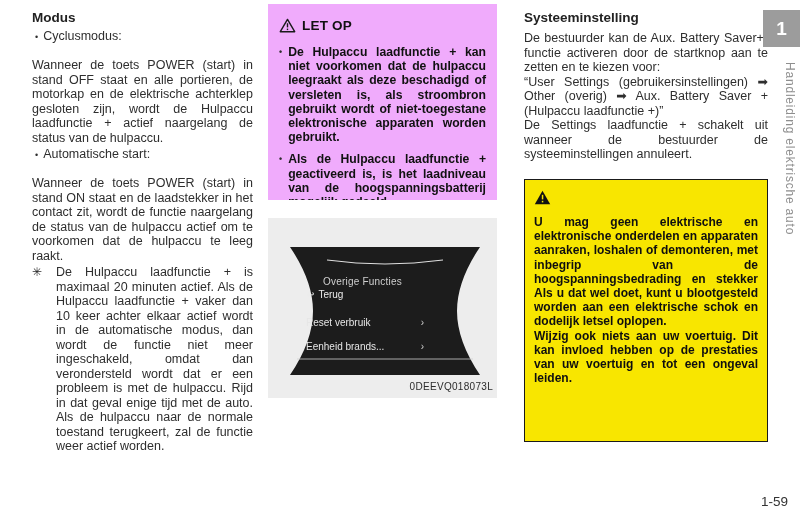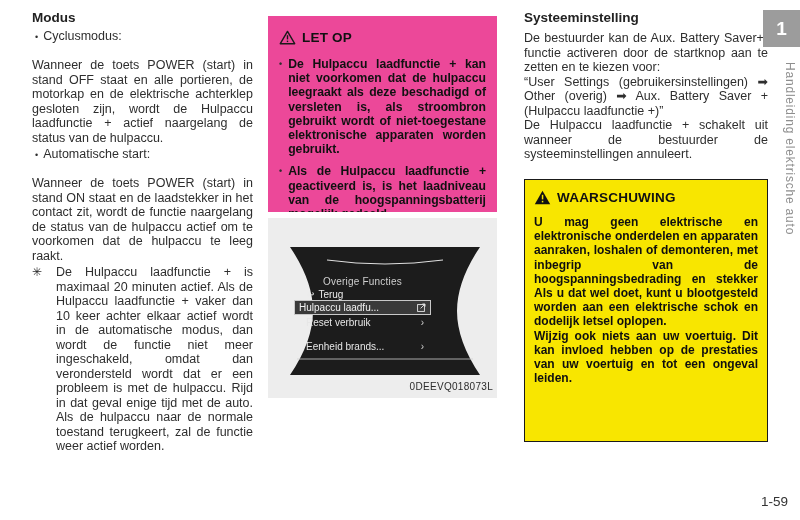--- a/index.html
+++ b/index.html
@@ -11,21 +11,21 @@
   .col-right{left:524px;top:10px;width:244px;}
   h2.heading{font-size:13.5px;font-weight:700;color:#222;margin:0 0 4px 0;}
   .body{font-size:12.5px;line-height:14.5px;text-align:justify;margin:0;color:#2e2e2e;}
   .bullet-line{font-size:12.5px;line-height:15px;margin-left:3px;display:flex;gap:5px;align-items:baseline;}
   .bullet-line .dot{font-size:9px;}
   .gap-top{margin-top:13px;}
   .footnote{display:flex;margin-top:2px;}
   .fn-sym{width:24px;flex:0 0 24px;font-size:12px;color:#2e2e2e;}
   .fn-text{flex:1;}
   
-  .caution{left:268px;top:16px;width:229px;height:196px;background:#ec4899;
+  .caution{left:268px;top:4px;width:229px;height:196px;background:#f0abfc;
            box-sizing:border-box;padding:14px 11px 0;overflow:hidden;}
   .box-head{display:flex;align-items:center;gap:6px;margin-bottom:12px;}
   .box-title{font-size:13.5px;font-weight:bold;color:#111;letter-spacing:.2px;}
   .caution ul{margin:0;padding:0;list-style:none;}
   .caution li{display:flex;gap:6px;margin-bottom:8px;}
   .caution li .dot{font-size:9px;line-height:14.2px;font-weight:bold;}
   .caution li .txt{flex:1;font-weight:bold;font-size:12.2px;line-height:14.2px;text-align:justify;color:#111;}
   
   .figure{left:268px;top:218px;width:229px;height:180px;background:#ededed;}
   .screen{position:absolute;left:19px;top:29px;width:196px;height:108px;}
@@ -104,55 +104,47 @@
         <path d="M3,0 L193,0 Q170,34 170,64 Q170,94 193,128 L3,128 Q26,94 26,64 Q26,34 3,0 Z" fill="#1c1c1c"></path>
         <path d="M40,13 Q98,21 156,13" fill="none" stroke="#e0e0e0" stroke-width="1"></path>
         <path d="M10,112 L186,112" fill="none" stroke="#cfcfcf" stroke-width="0.8"></path>
       </svg>
       <div class="menu">
         <div class="menu-title">Overige Functies</div>
         <div class="menu-back">
           <span class="arrow">↩</span>
           <span>Terug</span>
         </div>
-        <div class="menu-selected">
-          <span>Hulpaccu laadfu...</span>
-          <svg width="9" height="9" viewBox="0 0 9 9">
-            <rect x="0.6" y="1.6" width="6.8" height="6.8" fill="none" stroke="#e8e8e8" stroke-width="0.9"></rect>
-            <path d="M3.6 5.4 L8 1 M8 1 H5.4 M8 1 V3.6" fill="none" stroke="#e8e8e8" stroke-width="0.9"></path>
-          </svg>
-        </div>
         <div class="menu-row row-reset">
           <span>Reset verbruik</span>
           <span class="chev">›</span>
         </div>
         <div class="menu-row row-unit">
           <span>Eenheid brands...</span>
           <span class="chev">›</span>
         </div>
       </div>
     </div>
     <figcaption class="fig-caption">0DEEVQ018073L</figcaption>
   </figure>
 
   <section class="abs col-right">
     <h2 class="heading" style="margin-bottom:6px">Systeeminstelling</h2>
     <p class="body">De bestuurder kan de Aux. Battery Saver+-functie activeren door de startknop aan te zetten en te kiezen voor:</p>
     <p class="body">“User Settings (gebruikersinstellingen) ➡ Other (overig) ➡ Aux. Battery Saver + (Hulpaccu laadfunctie +)”</p>
-    <p class="body">De Hulpaccu laadfunctie + schakelt uit wanneer de bestuurder de systeeminstellingen annuleert.</p>
+    <p class="body">De Settings laadfunctie + schakelt uit wanneer de bestuurder de systeeminstellingen annuleert.</p>
   </section>
 
   <aside class="abs warning">
     <div class="box-head">
       <svg width="17" height="15" viewBox="0 0 17 15">
         <path d="M8.5 0.8 L16.2 14.2 H0.8 Z" fill="#111"></path>
         <rect x="7.8" y="4.8" width="1.5" height="4.6" fill="#f8e600"></rect>
         <rect x="7.8" y="10.8" width="1.5" height="1.6" fill="#f8e600"></rect>
       </svg>
-      <span class="box-title">WAARSCHUWING</span>
     </div>
     <p>U mag geen elektrische en elektronische onderdelen en apparaten aanraken, loshalen of demonteren, met inbegrip van de hoogspanningsbedrading en stekker Als u dat wel doet, kunt u blootgesteld worden aan een elektrische schok en dodelijk letsel oplopen.</p>
     <p>Wijzig ook niets aan uw voertuig. Dit kan invloed hebben op de prestaties van uw voertuig en tot een ongeval leiden.</p>
   </aside>
 
   <div class="abs tab">1</div>
   <div class="abs vlabel">Handleiding elektrische auto</div>
   <div class="abs pageno">1-59</div>
 
 </div>

